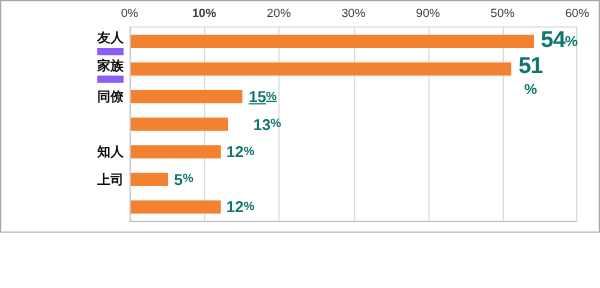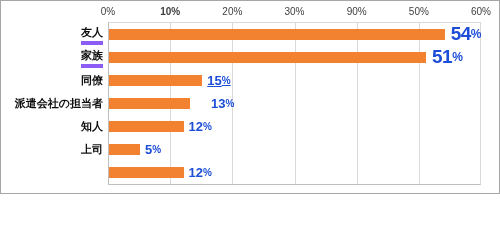--- a/index.html
+++ b/index.html
@@ -78,40 +78,40 @@
     display: flex;
     align-items: center;
     justify-content: flex-end;
     font-size: 11px;
     font-weight: bold;
     color: #0d0d0d;
     white-space: nowrap;
     letter-spacing: 0px;
   }
   .cat-label.underlined .cat-text {
-    border-bottom: 4px solid #8b5cf6;
+    border-bottom: 6px solid #8b5cf6;
     padding-bottom: 1px;
   }
 
   .bar {
     position: absolute;
     left: 108px;
     height: 11px;
     top: 6px;
     background: #f28130;
   }
 
   .val-label {
     position: absolute;
     top: 0;
     height: 23px;
     display: flex;
     align-items: center;
     font-weight: bold;
-    color: #1d4ed8;
+    color: #0f766e;
     white-space: nowrap;
   }
   .val-label .num { font-size: 13px; }
   .val-label .pct { font-size: 10px; }
 
   .val-label.big { top: -1px; }
   .val-label.big .num { font-size: 19px; letter-spacing: -0.5px; }
   .val-label.big .pct { font-size: 12px; }
 </style>
 </head>
@@ -146,39 +146,36 @@
         <div class="val-label big" style="left: 449.7px;">
           <span class="num">54</span>
           <span class="pct">%</span>
         </div>
       </div>
       <div class="row" style="top: 45px;">
         <div class="cat-label underlined">
           <span class="cat-text">家族</span>
         </div>
         <div class="bar" style="width: 317.05px; background: rgb(242, 129, 48);"></div>
-        <div class="val-label big" style="left: 431.05px;">
+        <div class="val-label big" style="left: 431.05px; flex-direction: column;">
           <span class="num">51</span>
           <span class="pct">%</span>
         </div>
       </div>
       <div class="row" style="top: 68px;">
         <div class="cat-label">
           <span class="cat-text">同僚</span>
         </div>
         <div class="bar" style="width: 93.25px; background: rgb(242, 129, 48);"></div>
         <div class="val-label" style="left: 206.25px; text-decoration: underline;">
           <span class="num">15</span>
           <span class="pct">%</span>
         </div>
       </div>
       <div class="row" style="top: 91px;">
-        <div class="cat-label">
-          <span class="cat-text">派遣会社の担当者</span>
-        </div>
         <div class="bar" style="width: 80.8167px; background: rgb(242, 129, 48);"></div>
         <div class="val-label" style="left: 210px;">
           <span class="num">13</span>
           <span class="pct">%</span>
         </div>
       </div>
       <div class="row" style="top: 114px;">
         <div class="cat-label">
           <span class="cat-text">知人</span>
         </div>

